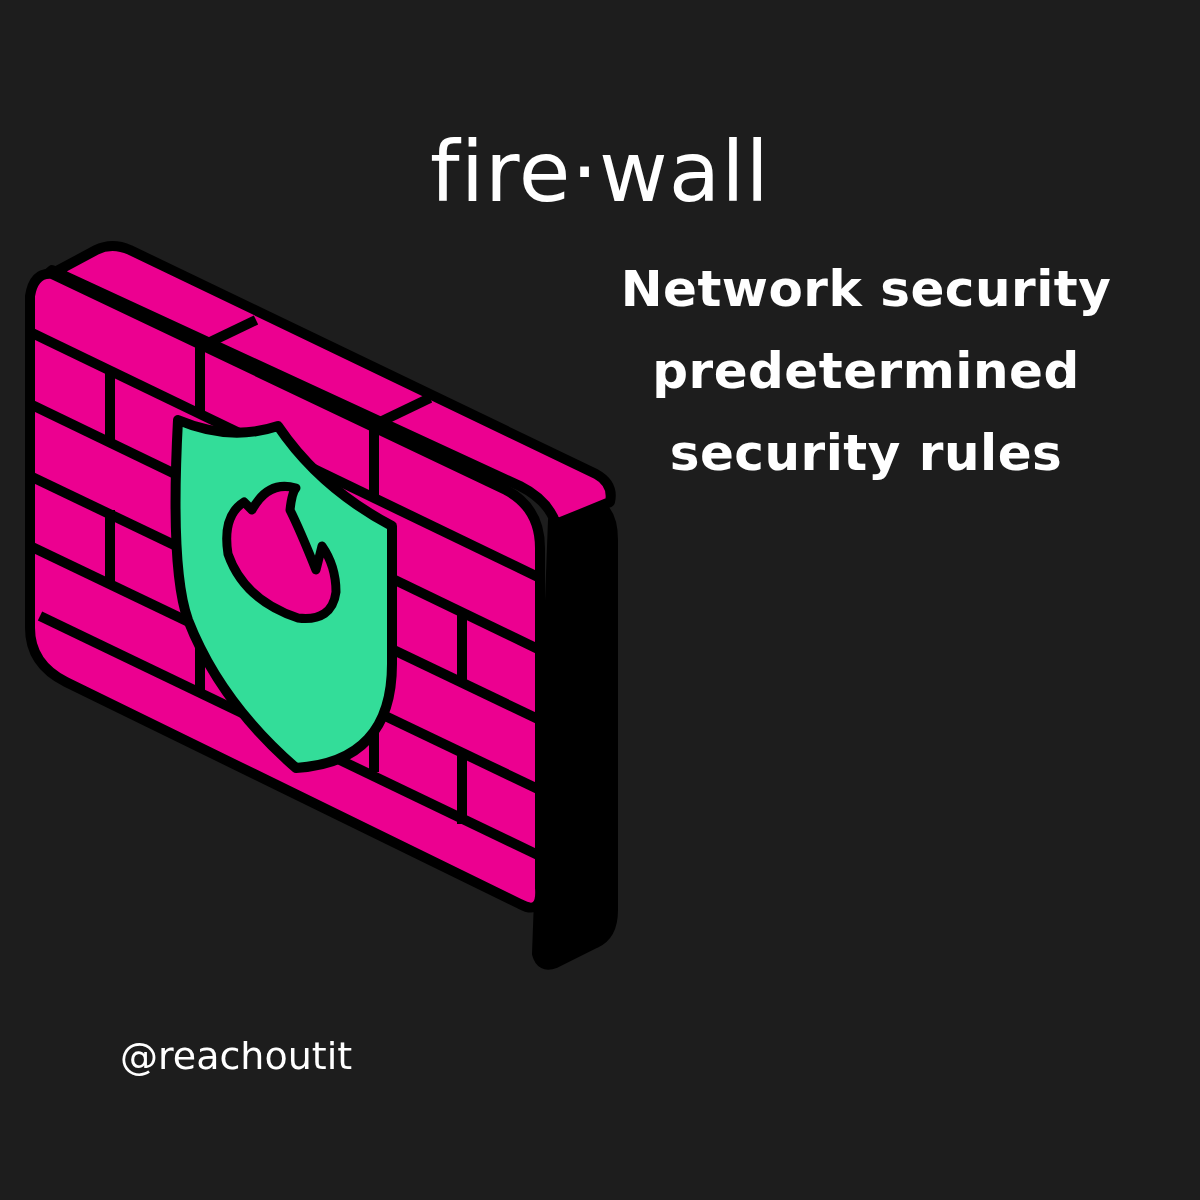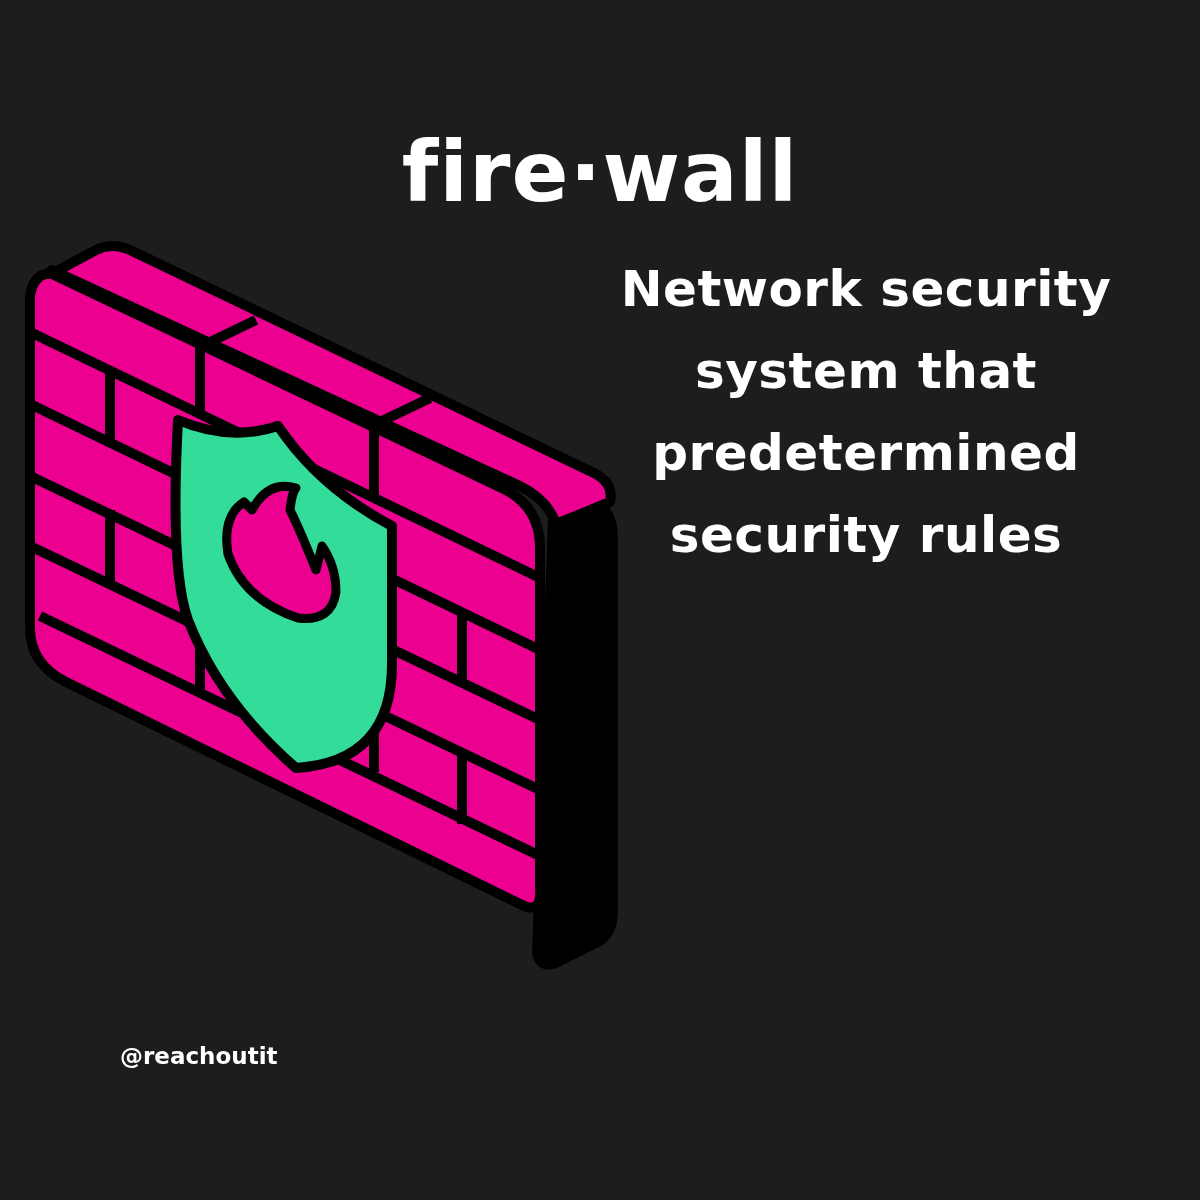--- a/index.html
+++ b/index.html
@@ -9,43 +9,43 @@
       position: relative;
       overflow: hidden;
       font-family: "DejaVu Sans", "Liberation Sans", sans-serif;
       color: #ffffff;
     }
     .title {
       position: absolute;
       left: 0; width: 1200px;
       top: 122px;
       text-align: center;
-      font-weight: bold;
+      font-weight: normal;
       font-size: 84px;
       line-height: 100px;
       letter-spacing: 1px;
     }
     .definition {
       position: absolute;
       right: 54px;
       top: 248px;
       width: 560px;
       text-align: center;
       font-weight: bold;
       font-size: 50px;
       line-height: 82px;
       letter-spacing: 0.5px;
     }
     .definition span { display: block; white-space: nowrap; }
     .handle {
       position: absolute;
       left: 120px;
       top: 1036px;
-      font-weight: bold;
-      font-size: 23px;
+      font-weight: normal;
+      font-size: 38px;
       line-height: 40px;
     }
     .illustration {
       position: absolute;
       left: 0; top: 220px;
       width: 640px; height: 760px;
     }
   </style>
 </head>
 <body>
@@ -91,18 +91,17 @@
     </g>
 
     <g>
       <path d="M244 282 Q222 296 228 334 Q244 380 298 398 Q332 402 336 372 Q336 346 322 326 L316 350 Q300 310 290 290 Q292 272 296 268 Q268 260 252 290 Z" fill="#ec0090" stroke="#000" stroke-width="9" stroke-linejoin="round"></path>
     </g>
   </svg>
 </div>
 
 <div class="definition">
   <span>Network security</span>
-  <span>system that</span>
   <span>predetermined</span>
   <span>security rules</span>
 </div>
 
 <div class="handle">@reachoutit</div>
 
 </body></html>

